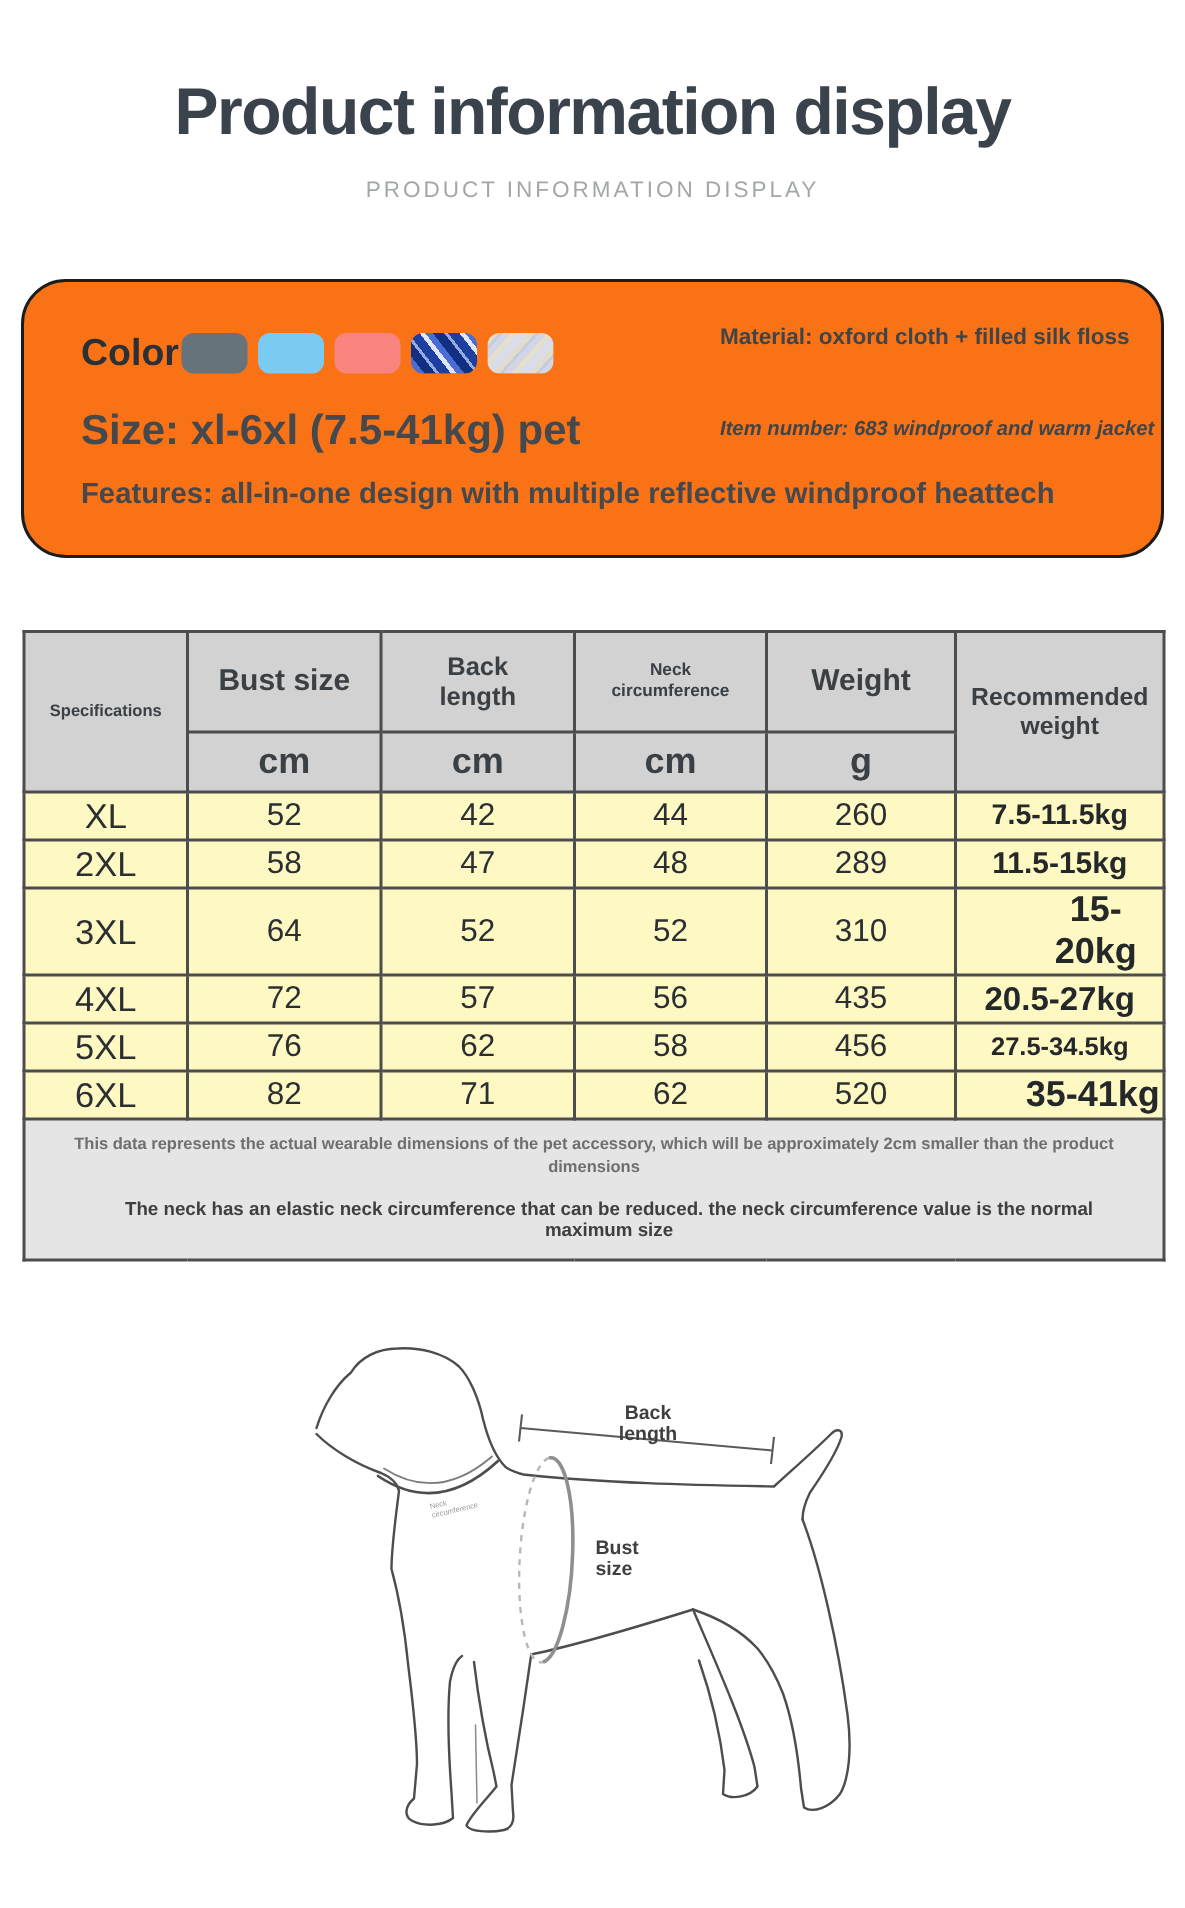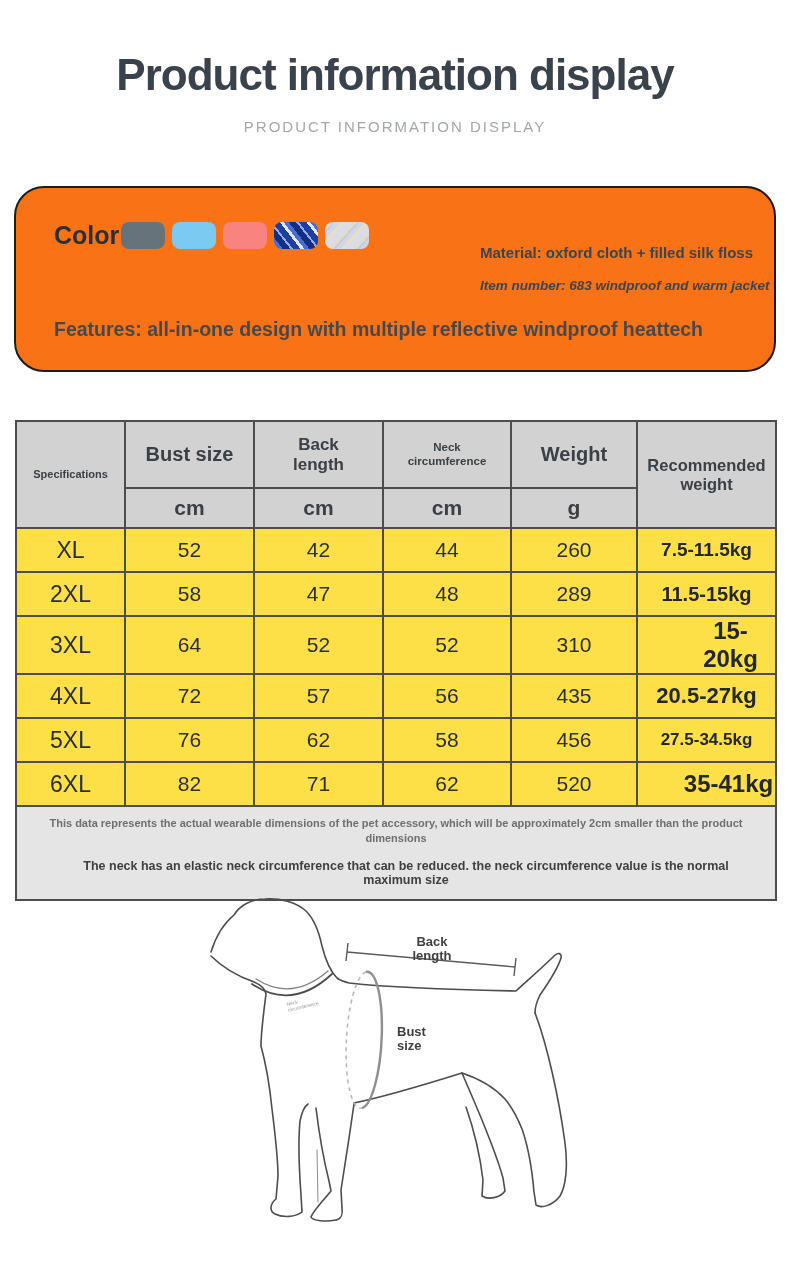--- a/index.html
+++ b/index.html
@@ -59,21 +59,21 @@
   }
   .size-text {
     position: absolute; top: 83px; left: 38px;
     font-size: 28px; font-weight: bold; color: #45494e;
   }
   .features-text {
     position: absolute; top: 130px; left: 38px;
     font-size: 19.5px; font-weight: bold; color: #45494e;
   }
   .material-text {
-    position: absolute; top: 56px; left: 464px; width: 290px;
+    position: absolute; top: 28px; left: 464px; width: 290px;
     font-size: 15px; font-weight: bold; color: #3f4449;
   }
   .item-number-text {
     position: absolute; top: 90px; left: 464px; width: 300px;
     font-size: 13.5px; font-weight: bold; color: #3f4449; font-style: italic;
   }
 
   
   .table-wrap { position: absolute; top: 420px; left: 15px; width: 760px; }
   table.size-table {
@@ -88,22 +88,22 @@
   .size-table thead th { background: #d2d2d2; color: #3b4045; }
   .col-spec { width: 109px; } .col-bust { width: 129px; }
   .col-back { width: 129px; } .col-neck { width: 128px; }
   .col-weight { width: 126px; } .col-rec { width: 139px; }
   .hdr-row-1 th { height: 67px; font-weight: bold; white-space: pre-line; line-height: 1.15; }
   .hdr-spec { font-size: 11px; }
   .hdr-bust, .hdr-weight { font-size: 20px; }
   .hdr-back { font-size: 17px; }
   .hdr-neck { font-size: 11.5px; }
   .hdr-rec  { font-size: 16.5px; line-height: 1.2; }
-  .hdr-row-2 th { height: 40px; font-size: 21px; font-weight: bold; }
-  .data-row td { height: 44px; font-size: 21px; background: #fde047; }
+  .hdr-row-2 th { height: 40px; font-size: 24px; font-weight: bold; }
+  .data-row td { height: 32px; font-size: 21px; background: #fef9c3; }
   .data-row td.cell-size { font-size: 23px; }
   .data-row td.cell-rec { font-weight: bold; color: #25282b; }
   .rw0 .cell-rec { font-size: 19px; }
   .rw1 .cell-rec { font-size: 20px; }
   .rw2 .cell-rec { font-size: 24px; padding-left: 48px; }
   .rw3 .cell-rec { font-size: 22px; }
   .rw4 .cell-rec { font-size: 17px; }
   .rw5 .cell-rec { font-size: 24px; padding-left: 44px; }
   .notes-cell { padding: 9px 18px 12px 18px; background: #e5e5e5; }
   .note-1 {
@@ -137,20 +137,21 @@
 
 <section class="info-box">
   <div class="color-row">
     <span class="color-label">Color</span>
     <span class="swatch s-gray"></span>
     <span class="swatch s-blue"></span>
     <span class="swatch s-salmon"></span>
     <span class="swatch s-camo"></span>
     <span class="swatch s-print"></span>
   </div>
+  <div class="size-text">Size: xl-6xl (7.5-41kg) pet</div>
   <div class="material-text">Material: oxford cloth + filled silk floss</div>
   <div class="item-number-text">Item number: 683 windproof and warm jacket</div>
   <div class="features-text">Features: all-in-one design with multiple reflective windproof heattech</div>
 </section>
 
 <div class="table-wrap">
   <table class="size-table">
     <colgroup>
       <col class="col-spec">
         <col class="col-bust">

